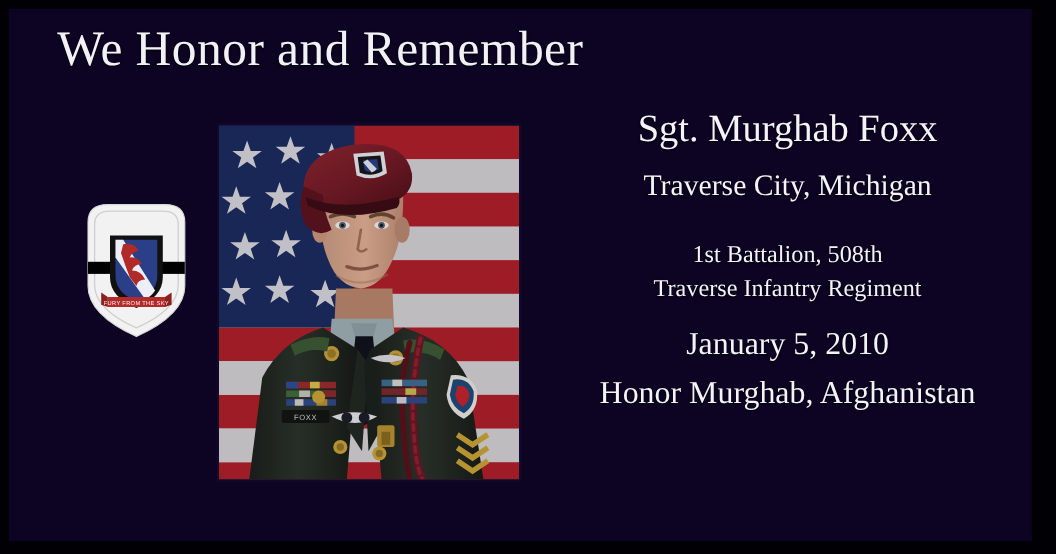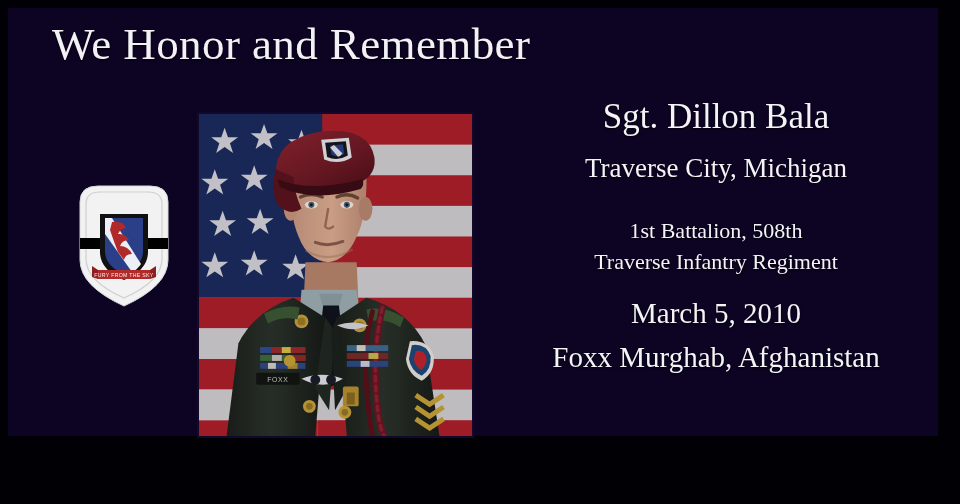--- a/index.html
+++ b/index.html
@@ -21,21 +21,21 @@
     background: #000005;
     box-sizing: border-box;
   }
 
   
   #navy-panel {
     position: absolute;
     left: 8px;
     top: 8px;
     width: 930px;
-    height: 428px;
+    height: 484px;
     background: #0c0422;
     box-sizing: border-box;
   }
 
   
   #page-title {
     position: absolute;
     left: 44px;
     top: 8px;
     width: 600px;
@@ -318,22 +318,22 @@
             <path d="M222 298 L234 306 L246 298"></path>
             <path d="M222 310 L234 318 L246 310"></path>
           </g>
 
           <rect x="0" y="0" width="277" height="326" fill="#05030f" opacity="0.10"></rect>
         </g>
       </svg>
     </div>
 
     <div id="details-block">
-      <div class="detail-line" id="soldier-name">Sgt. Dillon Bala</div>
+      <div class="detail-line" id="soldier-name">Sgt. Murghab Foxx</div>
       <div class="detail-line" id="hometown">Traverse City, Michigan</div>
       <div class="detail-line" id="unit-line-1">1st Battalion, 508th</div>
       <div class="detail-line" id="unit-line-2">Traverse Infantry Regiment</div>
-      <div class="detail-line" id="date-of-death">March 5, 2010</div>
-      <div class="detail-line" id="place-of-death">Foxx Murghab, Afghanistan</div>
+      <div class="detail-line" id="date-of-death">January 5, 2010</div>
+      <div class="detail-line" id="place-of-death">Honor Murghab, Afghanistan</div>
     </div>
 
   </div>
 </div>
 
 </body></html>

